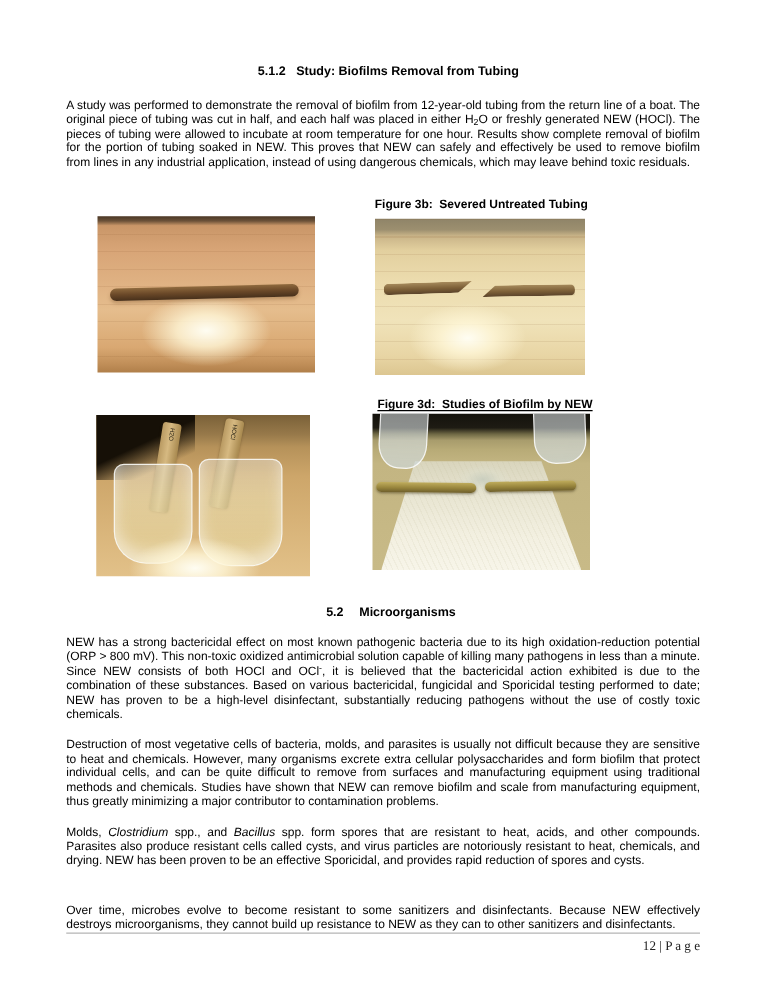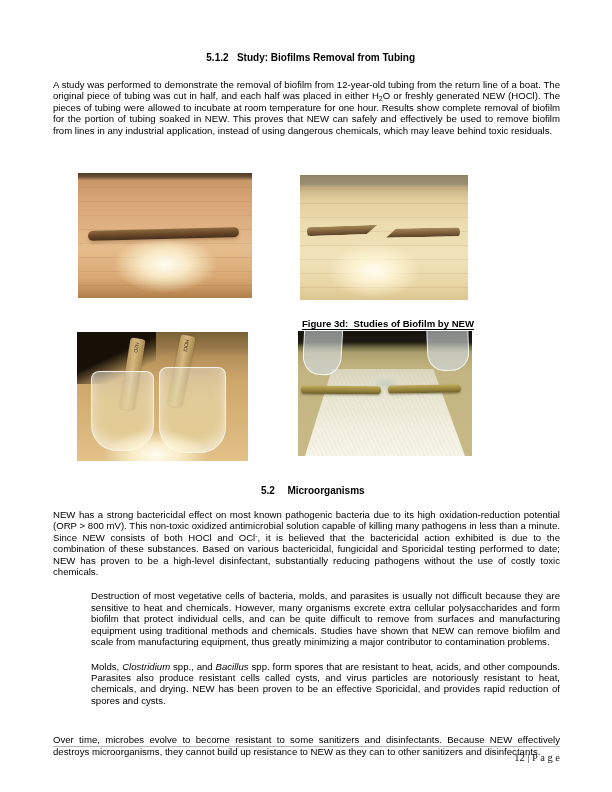--- a/index.html
+++ b/index.html
@@ -7,21 +7,21 @@
         font-family:"Liberation Sans","DejaVu Sans",sans-serif;color:#111;}
   .content{position:absolute;left:53px;top:0;width:507px;}
   h1,p{margin:0;padding:0;text-align:center;}
   .heading{font-size:10px;font-weight:bold;line-height:12px;color:#000;}
   .h1-top{margin-top:52px;}
   .h2-top{margin-top:17px;}
   .hnum{display:inline-block;width:39px;}
   .body-para{font-size:9.6px;line-height:11.4px;text-align:justify;color:#000;}
   .p-intro{margin-top:15px;}
   .p-after-h2{margin-top:12px;}
-  .p-gap13{margin-top:13px;margin-left:38px;}
+  .p-gap13{margin-top:13px;}
   .p-gap11{margin-top:28px;}
   sub{font-size:7px;vertical-align:-2px;line-height:0;}
   sup{font-size:7px;vertical-align:3px;line-height:0;}
   .it{font-style:italic;}
 
   
   .figures{position:relative;margin-top:22px;height:310px;}
   .fig-caption{position:absolute;font-size:9.6px;font-weight:bold;text-align:center;
                white-space:pre;line-height:11px;color:#000;}
   .cap3a{left:15px;top:0;width:194px;}
@@ -102,20 +102,21 @@
     <p class="body-para p-intro"><span>A study was performed to demonstrate the removal of biofilm from 12-year-old tubing from the return line of a boat. The original piece of tubing was cut in half, and each half was placed in either H</span><sub>2</sub><span>O or freshly generated NEW (HOCl). The pieces of tubing were allowed to incubate at room temperature for one hour. Results show complete removal of biofilm for the portion of tubing soaked in NEW. This proves that NEW can safely and effectively be used to remove biofilm from lines in any industrial application, instead of using dangerous chemicals, which may leave behind toxic residuals.</span></p>
 
     <div class="figures">
 
       <div class="photo ph3a">
         <div class="grain"></div>
         <div class="glow g3a"></div>
         <div class="tube3a"></div>
       </div>
 
+      <div class="fig-caption cap3b">Figure 3b:  Severed Untreated Tubing</div>
       <div class="photo ph3b">
         <div class="grain"></div>
         <div class="glow g3b"></div>
         <div class="tube3b tb-l"></div>
         <div class="tube3b tb-r"></div>
       </div>
 
       <div class="fig-caption cap3c">
         <div>Figure 3c:  Incubation in</div>
         <div><span>H</span><sub>2</sub><span>O or NEW (HOCl)</span></div>

